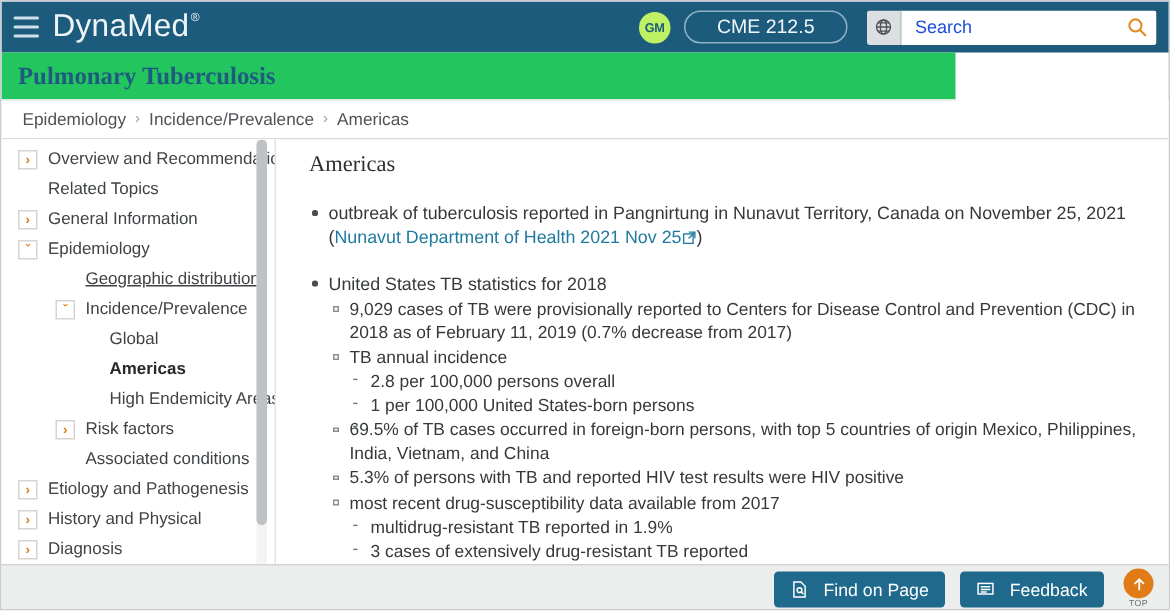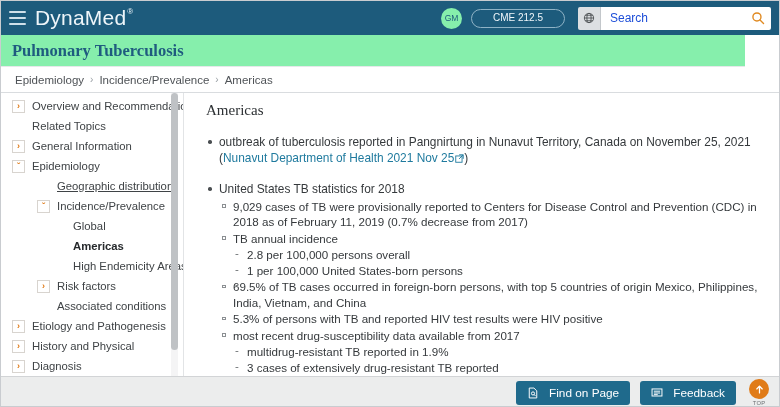--- a/index.html
+++ b/index.html
@@ -42,28 +42,28 @@
   .brand .tm {
     position: absolute; top: 1px; right: -1px;
     font-size: 8px;
   }
   .hdr-right {
     margin-left: auto;
     display: flex; align-items: center; gap: 9px;
   }
   .avatar {
     width: 21px; height: 21px; border-radius: 50%;
-    background: #86efac; color: #1d5b7c;
-    font-size: 8.5px; font-weight: normal;
+    background: #bef264; color: #1d5b7c;
+    font-size: 8.5px; font-weight: bold;
     display: flex; align-items: center; justify-content: center;
     letter-spacing: -0.2px;
   }
   .cme-pill {
     border: 1px solid #8fb3c6; border-radius: 11px;
-    color: #f0f6fa; font-size: 10px;
+    color: #f0f6fa; font-size: 13px;
     padding: 3px 21px 4px; line-height: 1;
     white-space: nowrap;
   }
   .search-wrap {
     display: flex; align-items: stretch; height: 23px;
     border-radius: 2px; overflow: hidden;
     margin-left: 4px;
   }
   .globe-box {
     width: 23px; background: #dcdfe2;
@@ -77,22 +77,22 @@
     padding: 0 6px 0 9px;
   }
   .search-text {
     flex: 1; color: #1d4ed8; font-size: 12px;
   }
   .search-ico { width: 14px; height: 14px; }
 
   
   .title-bar {
     position: absolute; left: 0; top: 34px;
-    width: 744px; height: 32px;
-    background: #86efac;
+    width: 636px; height: 32px;
+    background: #22c55e;
     display: flex; align-items: center;
     padding-left: 11px;
     border-bottom: 1px solid #e6e8ea;
     text-align: right;
   }
   .page-title {
     font-family: "Liberation Serif", serif;
     color: #1f5b7f; font-size: 16.5px; font-weight: 700;
   }
 

